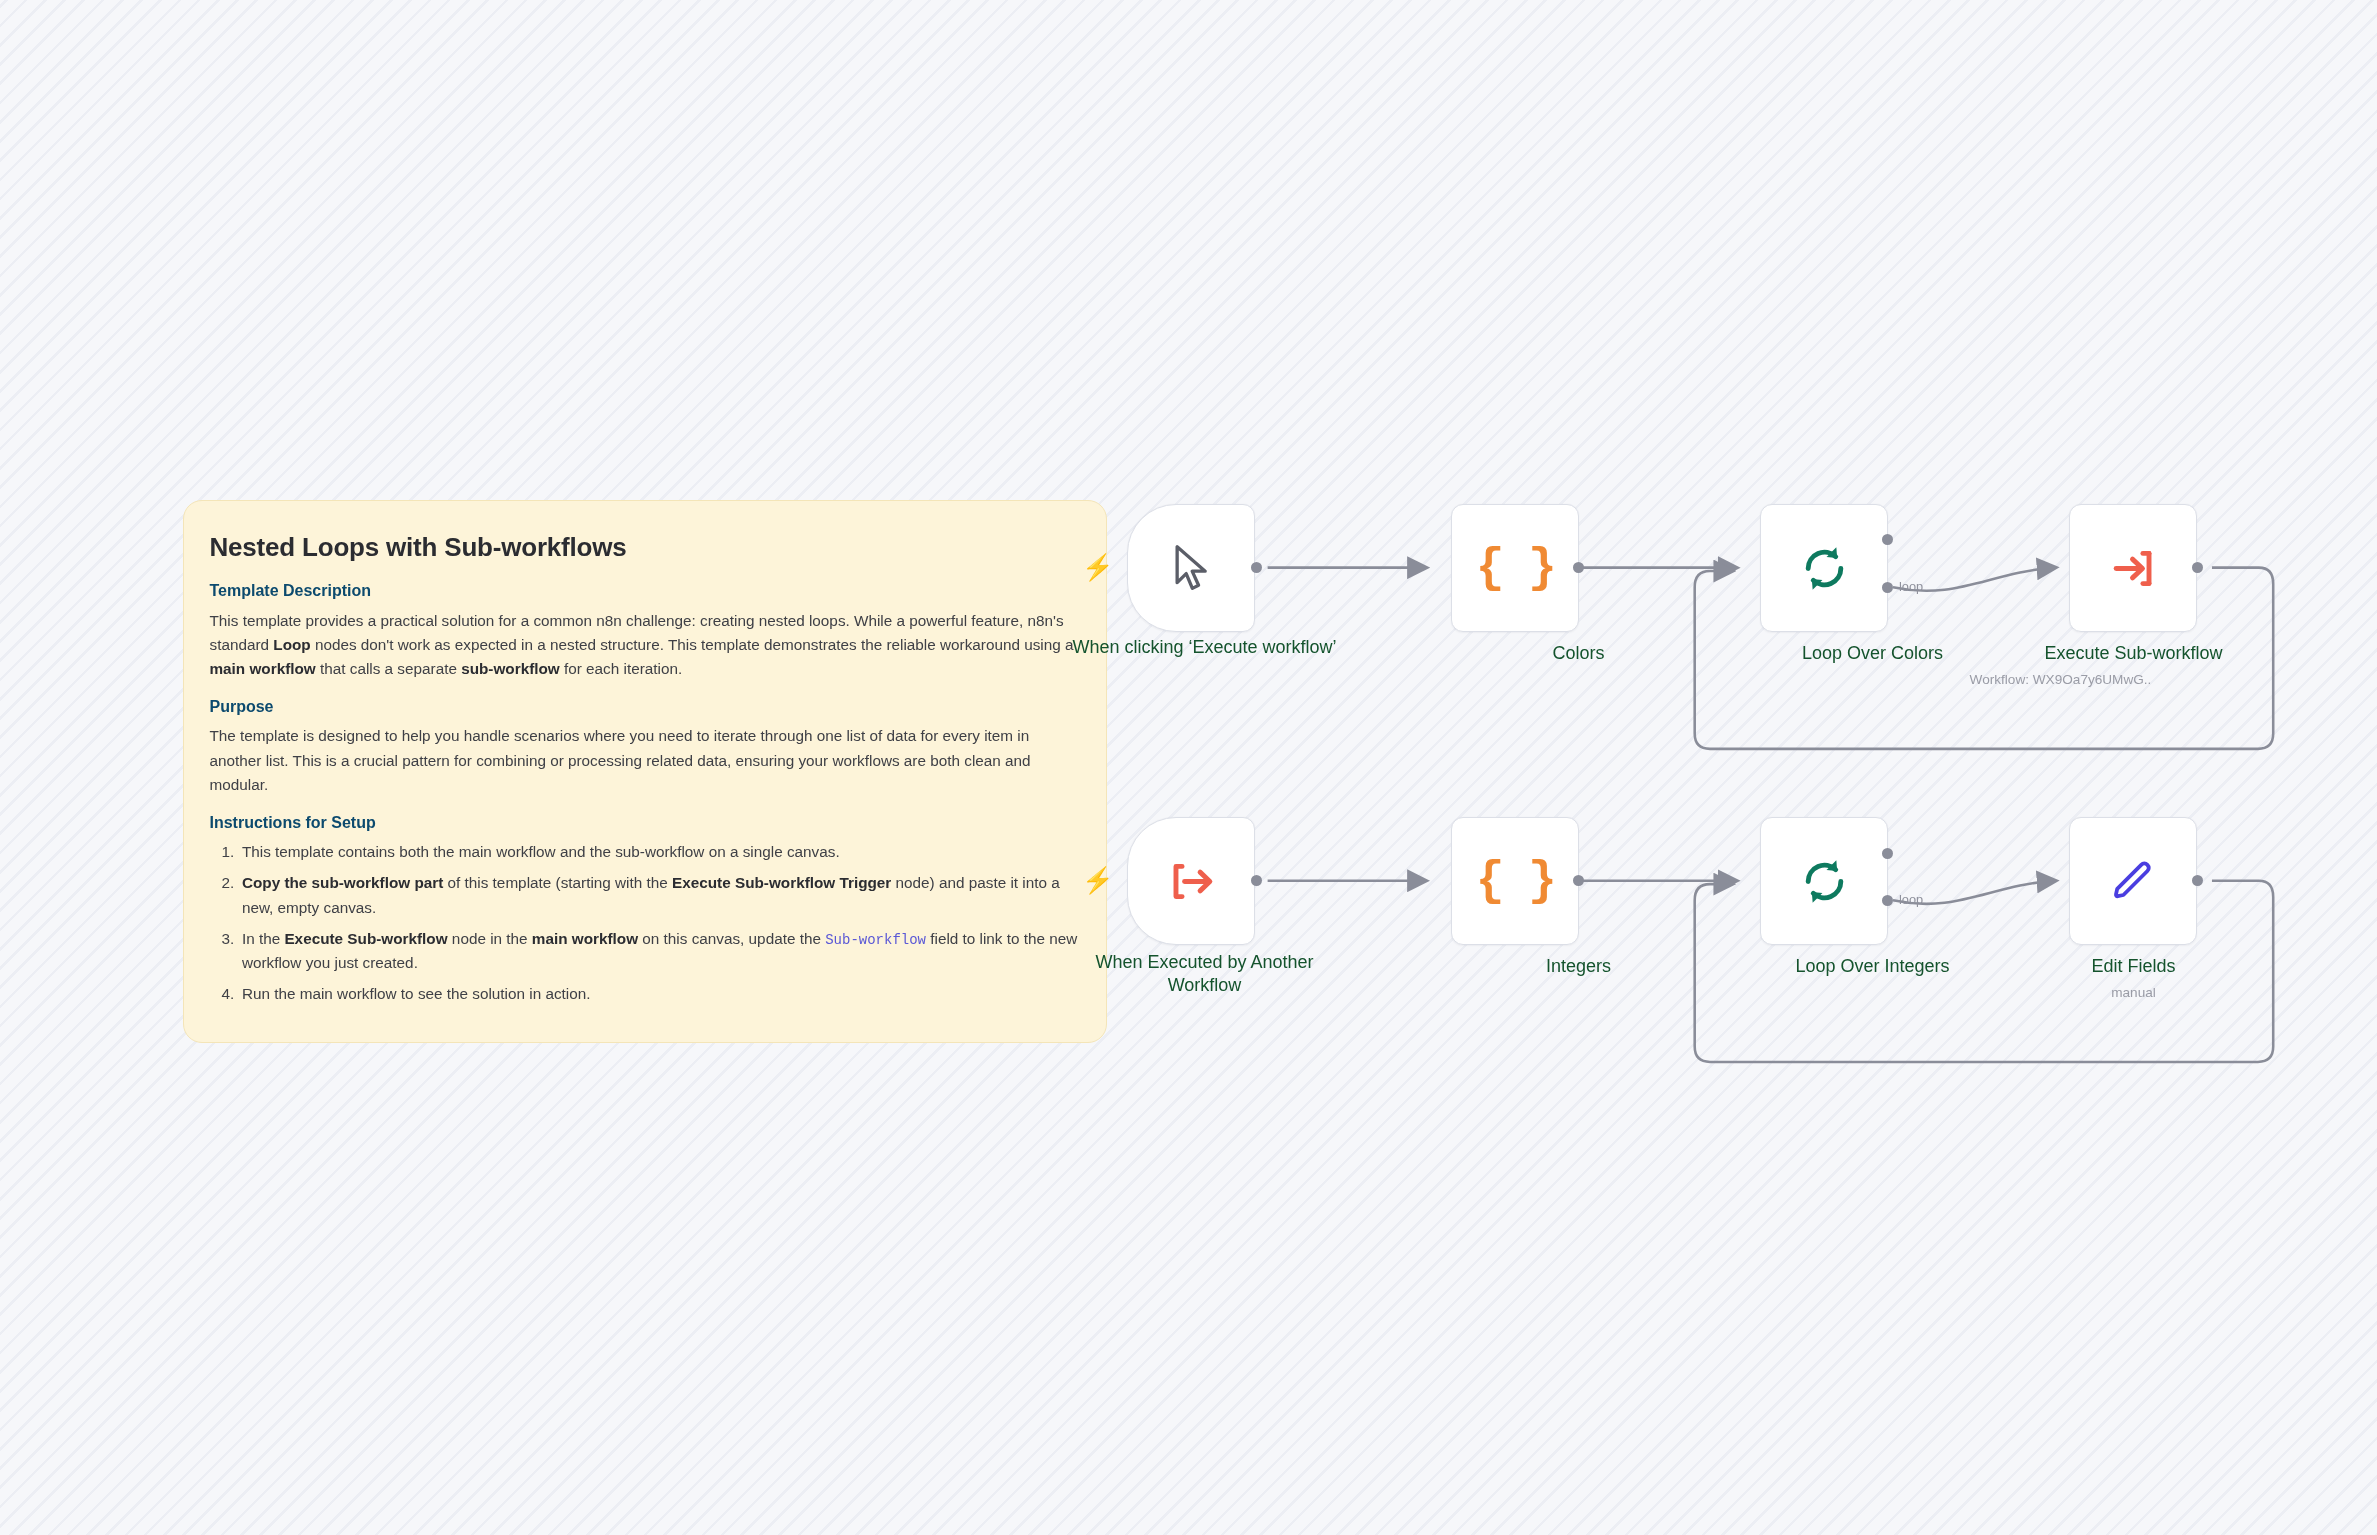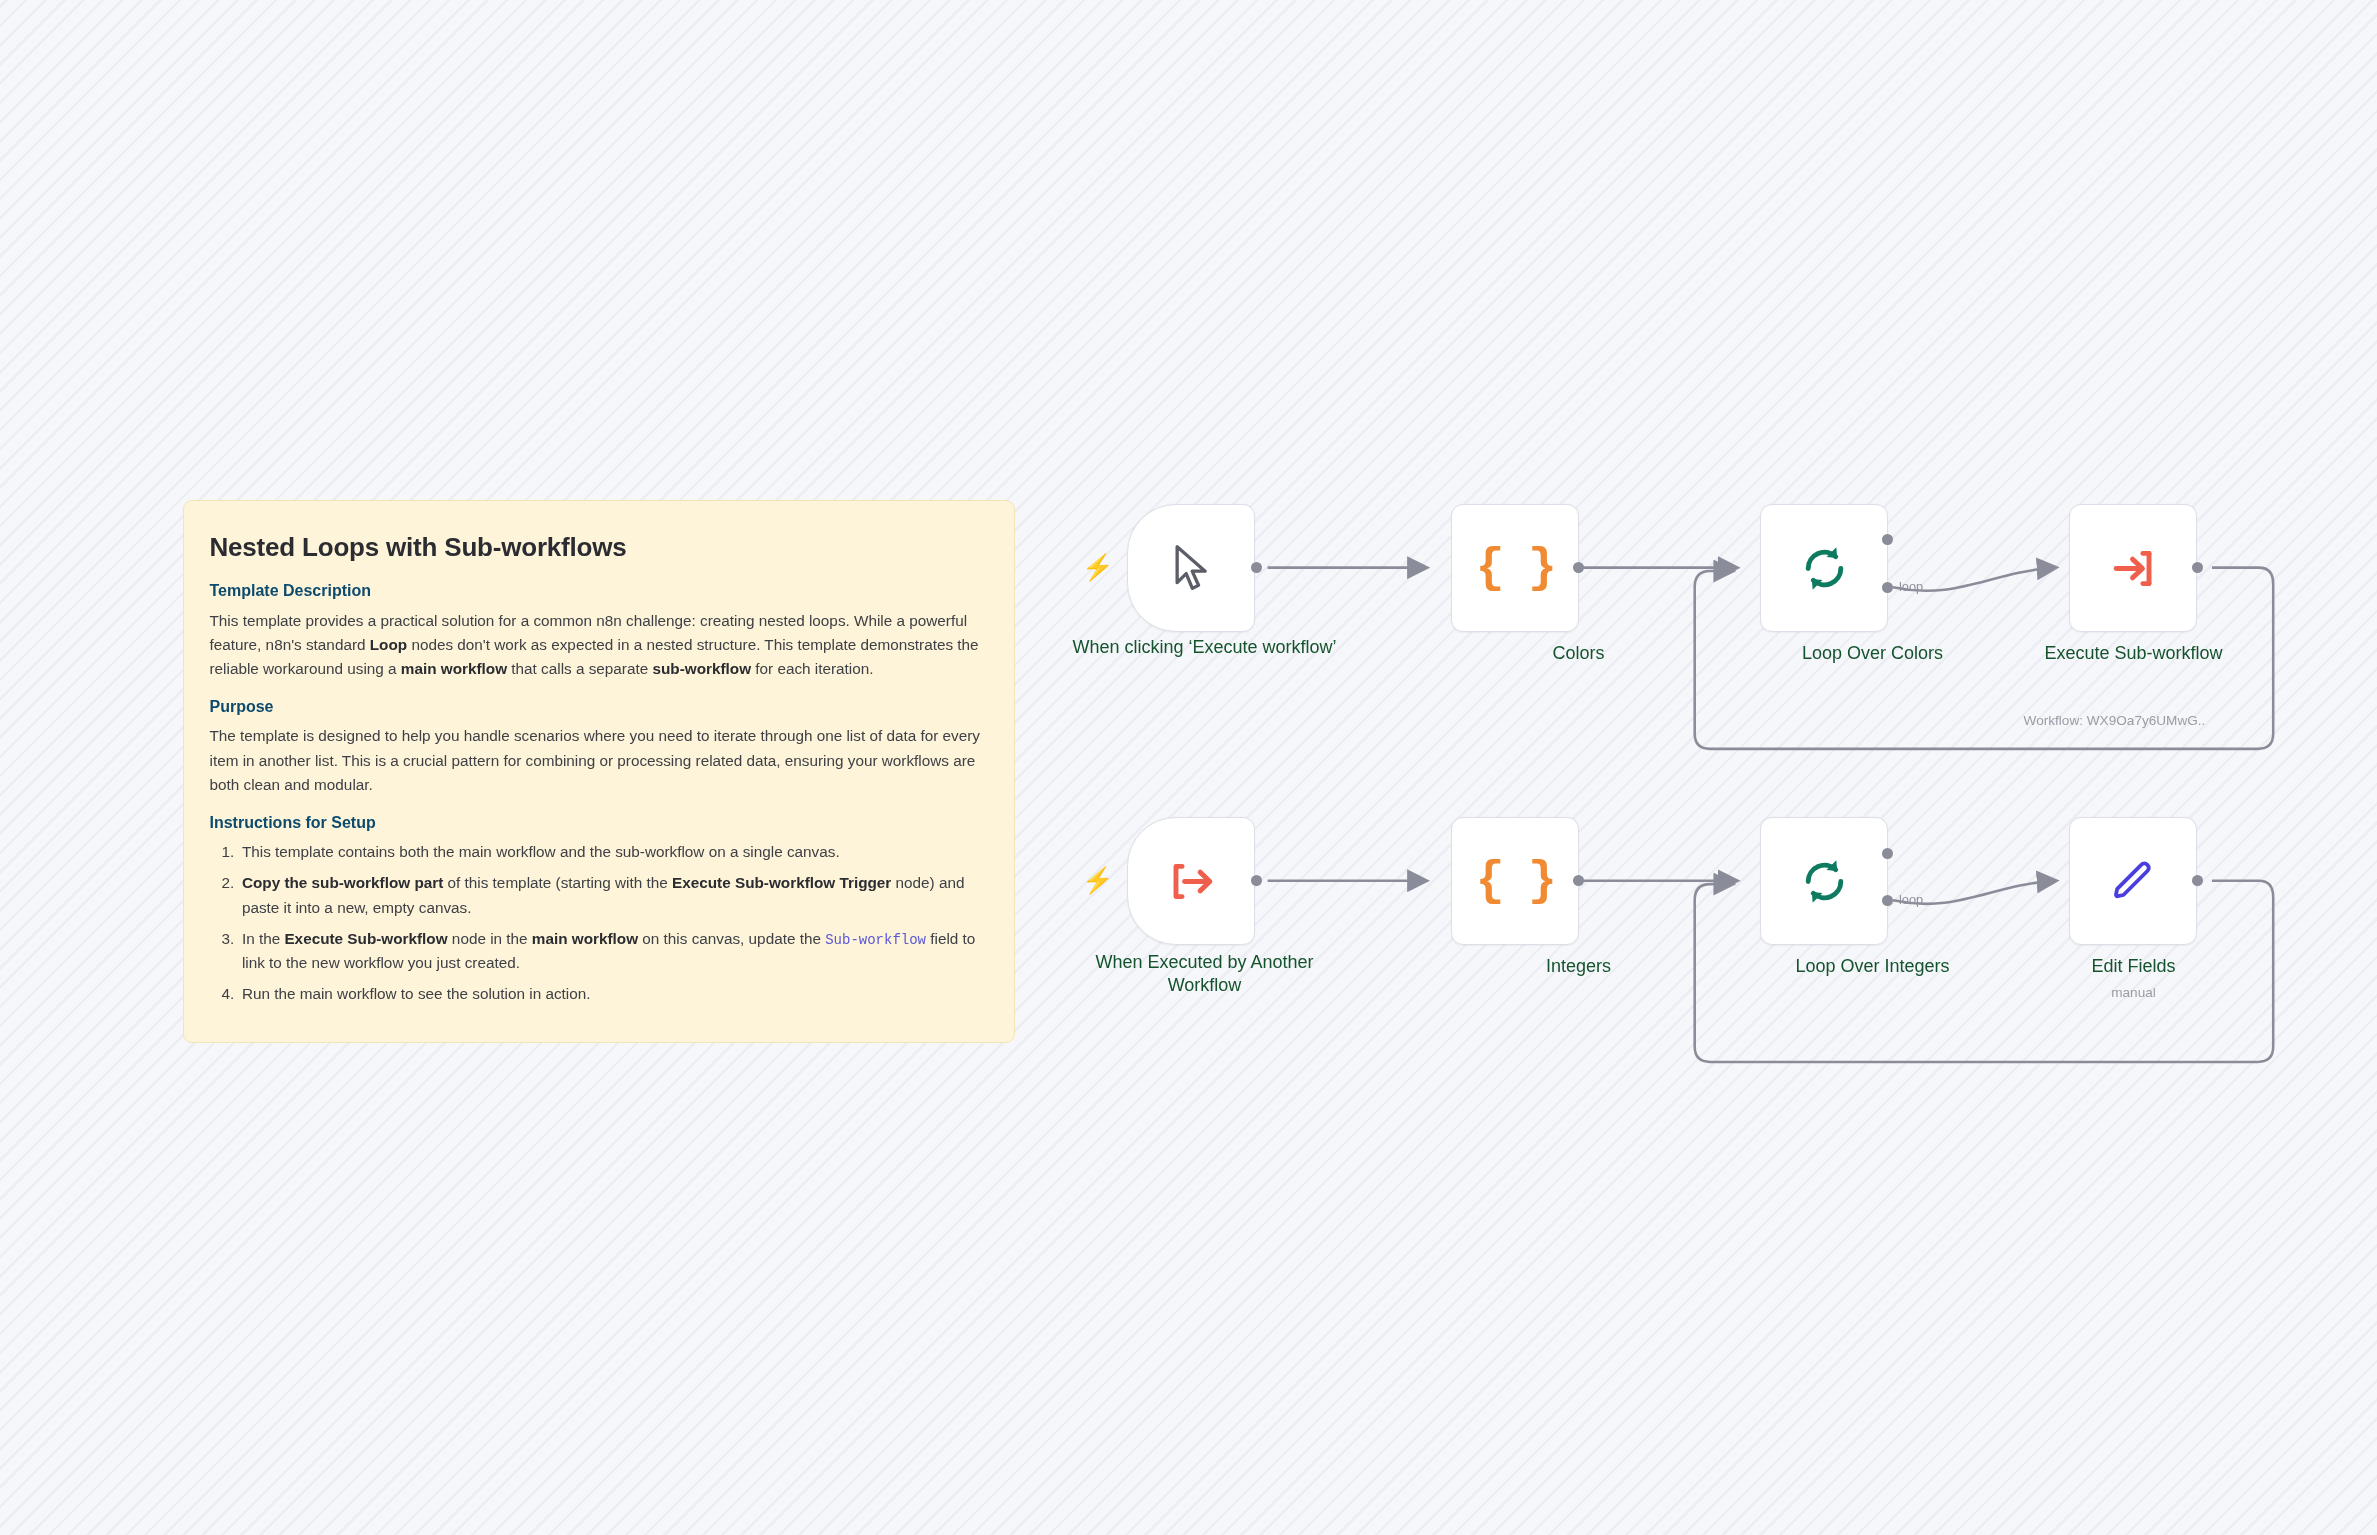--- a/index.html
+++ b/index.html
@@ -20,25 +20,25 @@
     );
     overflow: hidden;
     position: relative;
   }
 
   
   .sticky-note {
     position: absolute;
     left: 183px;
     top: 500px;
-    width: 832px;
+    width: 924px;
     box-sizing: border-box;
     background: #fdf4d9;
     border: 0.9px solid #f4e5b8;
-    border-radius: 9px;
+    border-radius: 19px;
     padding: 31px 25.5px 29px 25.5px;
     color: #37383d;
   }
   .note-title {
     font-size: 26px;
     font-weight: bold;
     color: #2b2c31;
     margin: 0 0 19px 0;
     letter-spacing: -0.2px;
   }
@@ -234,21 +234,21 @@
     <svg width="49" height="49" viewBox="0 0 24 24">
       <path d="M3.5 12 H15.5" stroke="#ef5f4c" stroke-width="2.4" stroke-linecap="round"></path>
       <path d="M11.5 7.4 L16.4 12 L11.5 16.6" fill="none" stroke="#ef5f4c" stroke-width="2.4" stroke-linecap="round" stroke-linejoin="round"></path>
       <path d="M19.6 4.6 V19.4" stroke="#ef5f4c" stroke-width="2.4" stroke-linecap="round"></path>
       <path d="M16.6 4.6 H19.6" stroke="#ef5f4c" stroke-width="2.4" stroke-linecap="round"></path>
       <path d="M16.6 19.4 H19.6" stroke="#ef5f4c" stroke-width="2.4" stroke-linecap="round"></path>
     </svg>
   </div>
   <div class="dot" style="left:2192px; top:562px;"></div>
   <div class="node-label" style="left:1993px; top:642px;">Execute Sub-workflow</div>
-  <div class="node-sublabel" style="left:1974px; top:672px;margin-top:41px;">Workflow: WX9Oa7y6UMwG..</div>
+  <div class="node-sublabel" style="left:1920px; top:672px;">Workflow: WX9Oa7y6UMwG..</div>
 
   <div class="bolt" style="left:1082px; top:868px;">⚡</div>
 
   <div class="node trigger" style="left:1127px; top:817px;">
     <svg width="49" height="49" viewBox="0 0 24 24">
       <path d="M7.4 4.6 H4.4 V19.4 H7.4" fill="none" stroke="#ef5f4c" stroke-width="2.4" stroke-linecap="round" stroke-linejoin="round"></path>
       <path d="M8.6 12 H20.2" stroke="#ef5f4c" stroke-width="2.4" stroke-linecap="round"></path>
       <path d="M16.2 7.4 L21 12 L16.2 16.6" fill="none" stroke="#ef5f4c" stroke-width="2.4" stroke-linecap="round" stroke-linejoin="round"></path>
     </svg>
   </div>

